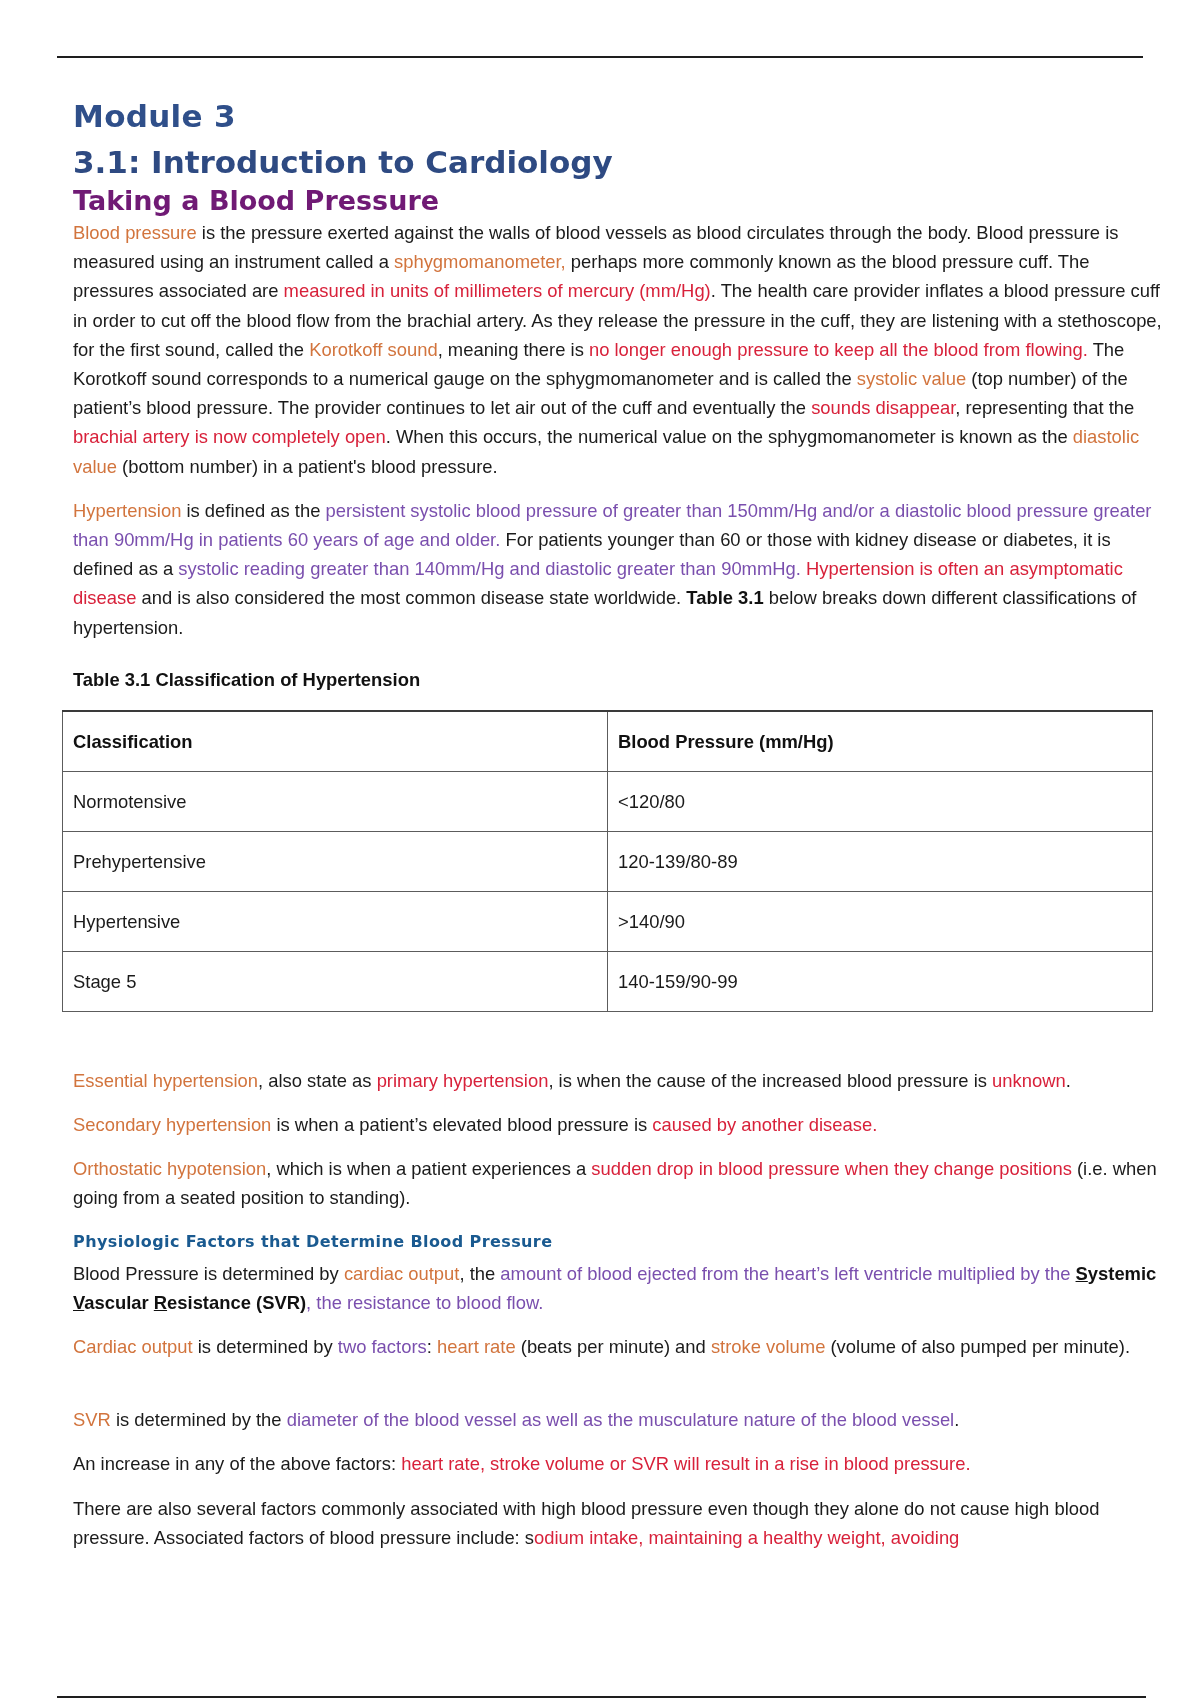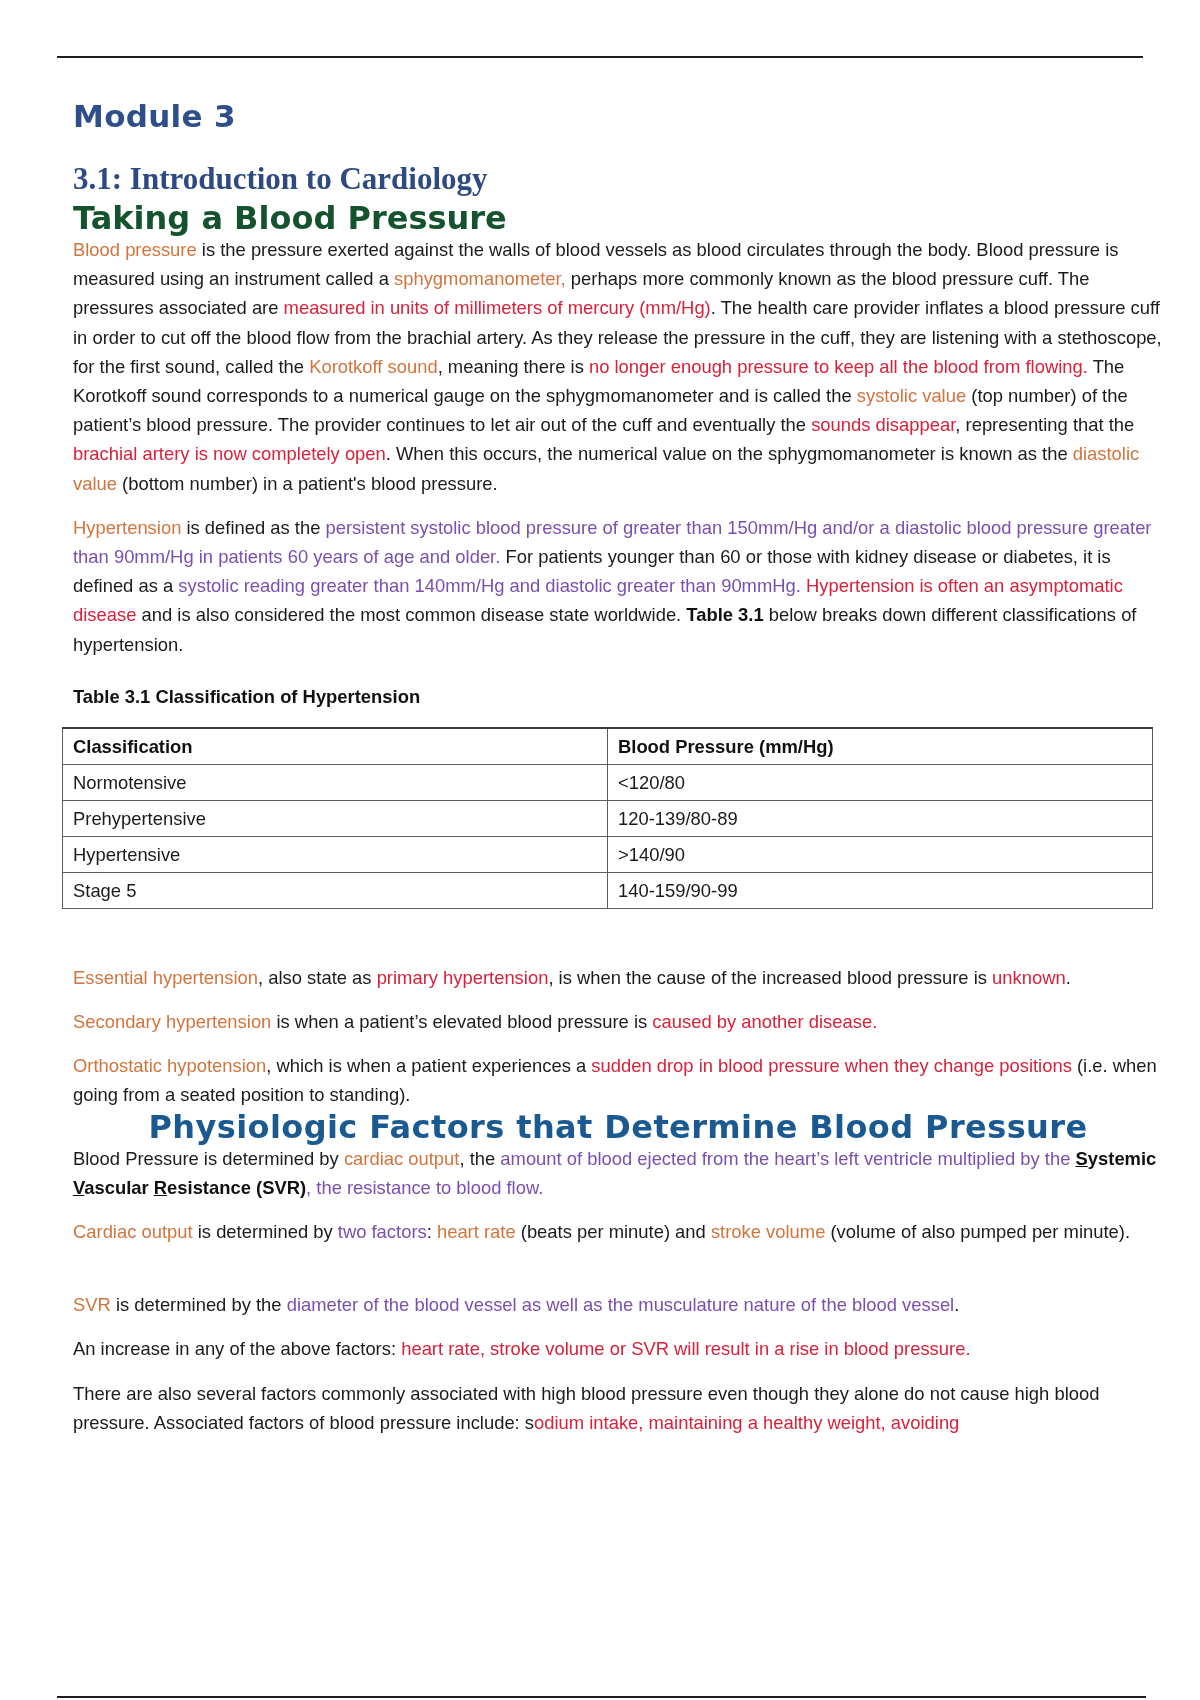--- a/index.html
+++ b/index.html
@@ -38,35 +38,33 @@
       margin: 0;
     }
     h1 {
       font-size: 31px;
       line-height: 48px;
       letter-spacing: 0.3px;
     }
     h2 {
       font-size: 31px;
       line-height: 44px;
-      margin-top: 17px;
+      margin-top: 0;
       color: #2e4a82;
-      font-family: Liberation Serif, serif;
     }
     h3 {
-      font-size: 32px;
+      font-size: 27px;
       line-height: 34px;
-      color: #14532d;
+      color: #701a75;
     }
     h3.section2 {
-      margin-top: 0;
+      margin-top: 12px;
       color: #1a5a90;
-      font-size: 32px;
+      font-size: 16px;
       letter-spacing: 0.4px;
-      text-align: center;
     }
     p {
       margin: 0;
       font-size: 18.4px;
       line-height: 29.2px;
       color: #1b1b1b;
     }
     p + p { margin-top: 15px; }
     .or  { color: #d2743d; }   
     .rd  { color: #d8213a; }   
@@ -83,21 +81,21 @@
     }
     table.hyp {
       margin-top: 16px;
       margin-left: -11px;
       width: 1091px;
       border-collapse: collapse;
       font-size: 18.4px;
     }
     table.hyp th, table.hyp td {
       border: 1.5px solid #5c5c5c;
-      padding: 4px 10px;
+      padding: 16px 10px;
       height: 27px;
       line-height: 27px;
       text-align: left;
       color: #1a1a1a;
     }
     table.hyp th {
       font-weight: bold;
       color: #111;
       border-top: 2px solid #3a3a3a;
     }

